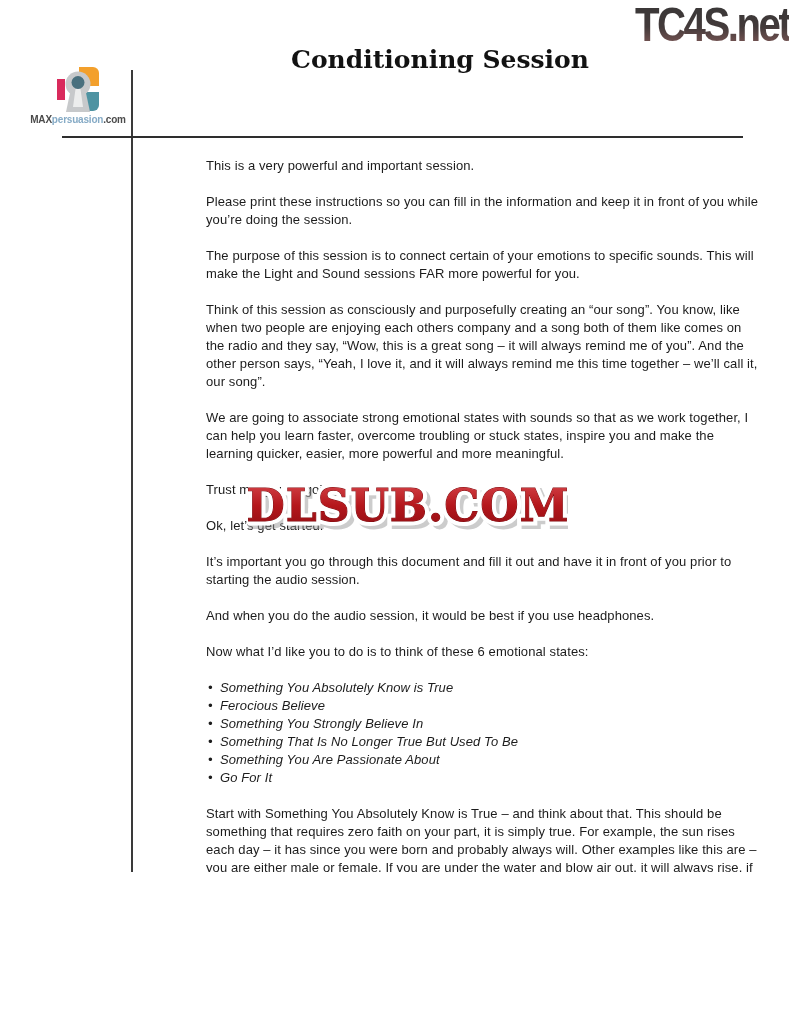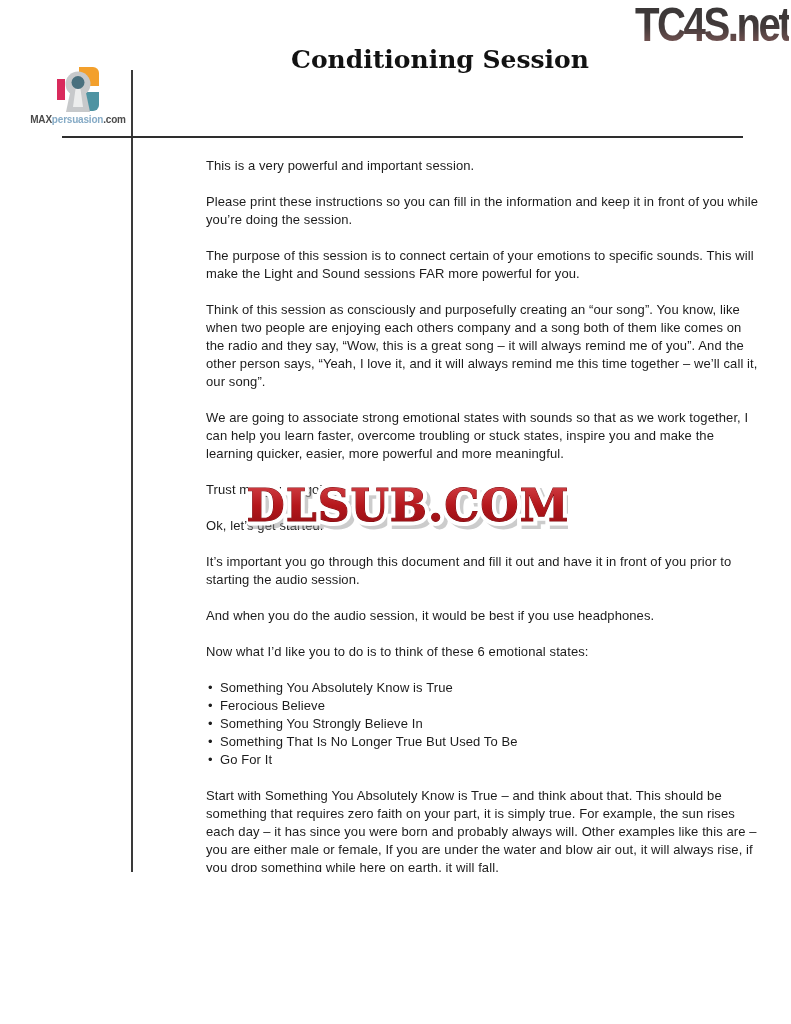--- a/index.html
+++ b/index.html
@@ -25,21 +25,21 @@
   .logo-text .blue{color:#86abc6;}
 
   
   .vline{position:absolute;left:131px;top:70px;width:2px;height:898px;background:#3a3a3a;}
   .hline{position:absolute;left:62px;top:136px;width:681px;height:2px;background:#2e2e2e;}
 
   
   .doc-body{position:absolute;left:163px;top:157px;width:557px;
             font-size:13px;line-height:18px;color:#1c1c1c;letter-spacing:0.1px;margin-left:43px;}
   .doc-body p{margin:0 0 18px;}
-  .doc-body ul{list-style:none;margin:0 0 18px;padding:0;}
+  .doc-body ul{list-style:none;margin:0 0 18px;padding:0;font-style:italic;}
   .doc-body li{position:relative;padding-left:14px;}
   .doc-body li::before{content:"\2022";position:absolute;left:2px;}
 
   
   .dlsub{position:absolute;left:248px;top:474px;}
   .tx{position:absolute;left:452px;top:979px;}
 
   
   .footer-page{position:absolute;left:160px;top:948px;
                font-family:"DejaVu Serif","Liberation Serif",serif;font-size:15px;color:#111;}
@@ -82,20 +82,21 @@
     <p>Trust me, you’re going to love it.</p>
     <p>Ok, let’s get started.</p>
     <p>It’s important you go through this document and fill it out and have it in front of you prior to starting the audio session.</p>
     <p>And when you do the audio session, it would be best if you use headphones.</p>
     <p>Now what I’d like you to do is to think of these 6 emotional states:</p>
     <ul>
       <li>Something You Absolutely Know is True</li>
       <li>Ferocious Believe</li>
       <li>Something You Strongly Believe In</li>
       <li>Something That Is No Longer True But Used To Be</li>
+      <li>Something You Are Passionate About</li>
       <li>Go For It</li>
     </ul>
     <p>Start with Something You Absolutely Know is True – and think about that. This should be something that requires zero faith on your part, it is simply true. For example, the sun rises each day – it has since you were born and probably always will. Other examples like this are – you are either male or female, If you are under the water and blow air out, it will always rise, if you drop something while here on earth, it will fall.</p>
   </div>
 
   <svg class="dlsub" width="320" height="64" viewBox="0 0 320 64">
     <defs>
       <linearGradient id="dg" x1="0" y1="0" x2="0" y2="1">
         <stop offset="0" stop-color="#d7474c"></stop>
         <stop offset="0.5" stop-color="#b5171c"></stop>

